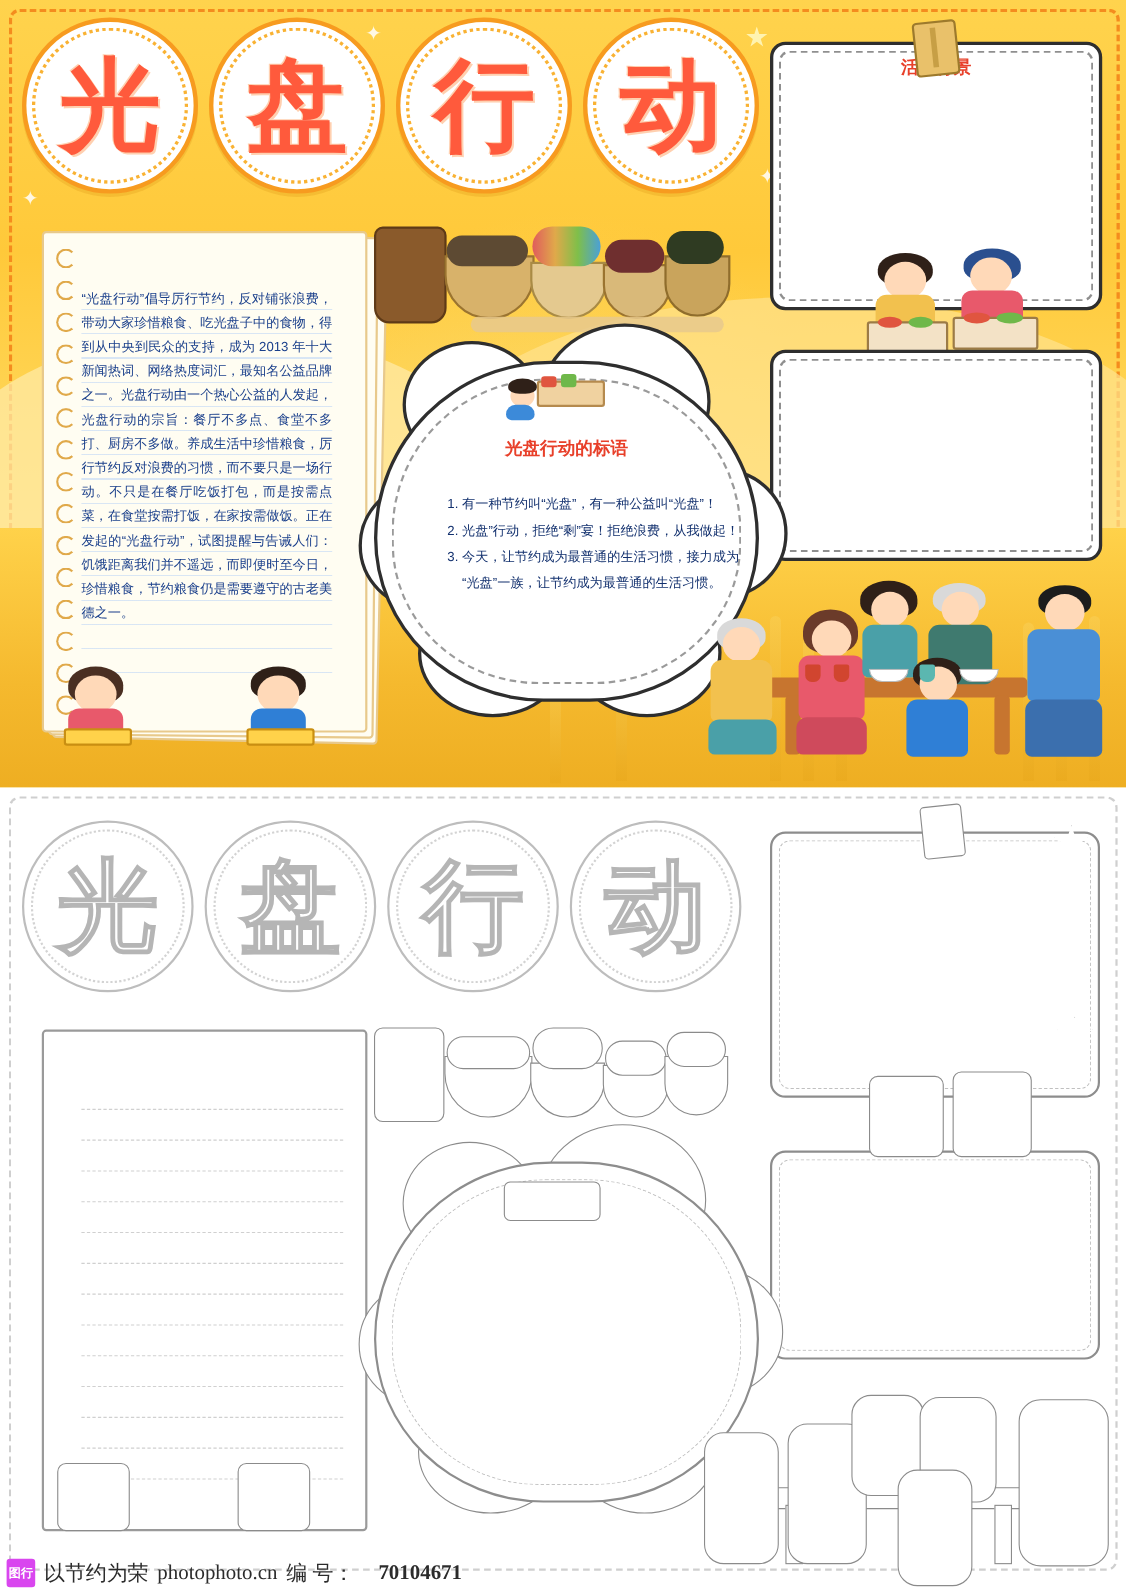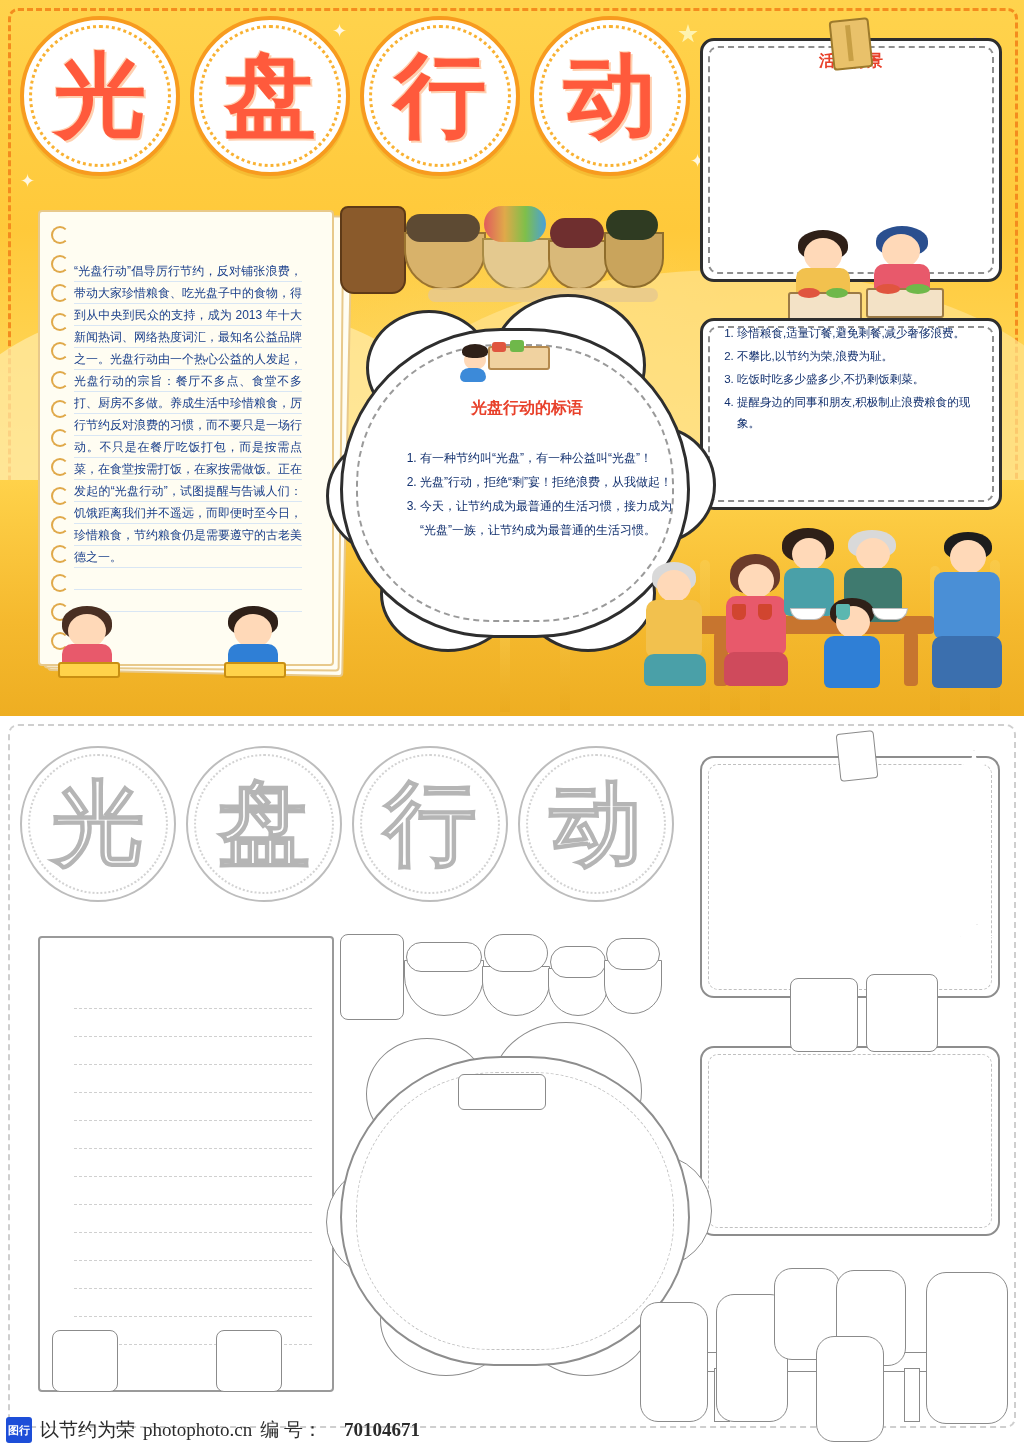--- a/index.html
+++ b/index.html
@@ -128,21 +128,21 @@
     border-radius:46% 46% 44% 44%/52% 52% 48% 48%;
     border:3px solid #2e2e2e;
   }
   .cloud-lobe{position:absolute;background:#ffffff;border:3px solid #2e2e2e;border-radius:50%;}
   .cloud-dash{
     position:absolute;left:16px;top:16px;right:16px;bottom:16px;
     border:2px dashed #9a9a9a;border-radius:44% 44% 42% 42%/50% 50% 46% 46%;
     pointer-events:none;
   }
   .cloud-title{
-    position:absolute;left:12px;top:70px;width:350px;text-align:center;
+    position:absolute;left:0;top:70px;width:350px;text-align:center;
     font-size:16px;font-weight:bold;color:#e8402a;
   }
   .cloud-list{
     position:absolute;left:46px;top:102px;width:262px;margin:16px;padding-left:18px;
     font-size:12px;line-height:24px;color:#12306e;
   }
 
   
   .fig{position:absolute;}
   .head{position:absolute;border-radius:50%;}
@@ -185,21 +185,21 @@
   .o-shape{position:absolute;background:#fff;border:1.5px solid #8b8b8b;}
   .o-fig{position:absolute;background:#fff;border:1.5px solid #8b8b8b;}
 
   
   .footer{
     position:absolute;left:0;bottom:0;width:1024px;height:34px;
     display:flex;align-items:center;gap:8px;padding-left:6px;
     font-size:19px;color:#2b2b2b;font-family:"Liberation Serif",serif;
   }
   .logo-box{
-    width:26px;height:26px;background:#1d4ed8;color:#fff;font-size:11px;
+    width:26px;height:26px;background:#d946ef;color:#fff;font-size:11px;
     display:flex;align-items:center;justify-content:center;border-radius:3px;font-weight:bold;
   }
   .footer .num{margin-left:14px;font-weight:bold;}
 </style>
 </head>
 <body>
 
 <div class="page">
 
   <div class="poster">
@@ -308,26 +308,20 @@
     <div class="fig" style="left:862px;top:226px;width:82px;height:96px;">
       <div class="hair" style="left:14px;top:0;width:52px;height:30px;background:#2a4f8f;"></div>
       <div class="head" style="left:20px;top:8px;width:38px;height:34px;background:#ffd9b8;"></div>
       <div class="body" style="left:12px;top:38px;width:56px;height:30px;background:#e8596b;"></div>
       <div class="desk" style="left:4px;top:62px;width:74px;height:26px;"></div>
       <div style="position:absolute;left:14px;top:58px;width:24px;height:10px;background:#e0553f;border-radius:50%;"></div>
       <div style="position:absolute;left:44px;top:58px;width:24px;height:10px;background:#6fb84a;border-radius:50%;"></div>
     </div>
 
     <div class="card card-prop">
-      <ol class="prop-list">
-        <li>珍惜粮食,适量订餐,避免剩餐,减少奢侈浪费。</li>
-        <li>不攀比,以节约为荣,浪费为耻。</li>
-        <li>吃饭时吃多少盛多少,不扔剩饭剩菜。</li>
-        <li>提醒身边的同事和朋友,积极制止浪费粮食的现象。</li>
-      </ol>
     </div>
 
     <div class="cloud">
       <div class="cloud-lobe" style="left:26px;top:-18px;width:120px;height:110px;"></div>
       <div class="cloud-lobe" style="left:150px;top:-34px;width:150px;height:136px;"></div>
       <div class="cloud-lobe" style="left:-14px;top:110px;width:110px;height:110px;"></div>
       <div class="cloud-lobe" style="left:258px;top:98px;width:112px;height:112px;"></div>
       <div class="cloud-lobe" style="left:40px;top:208px;width:130px;height:110px;"></div>
       <div class="cloud-lobe" style="left:180px;top:206px;width:130px;height:112px;"></div>
       <div class="cloud-shape"></div>

